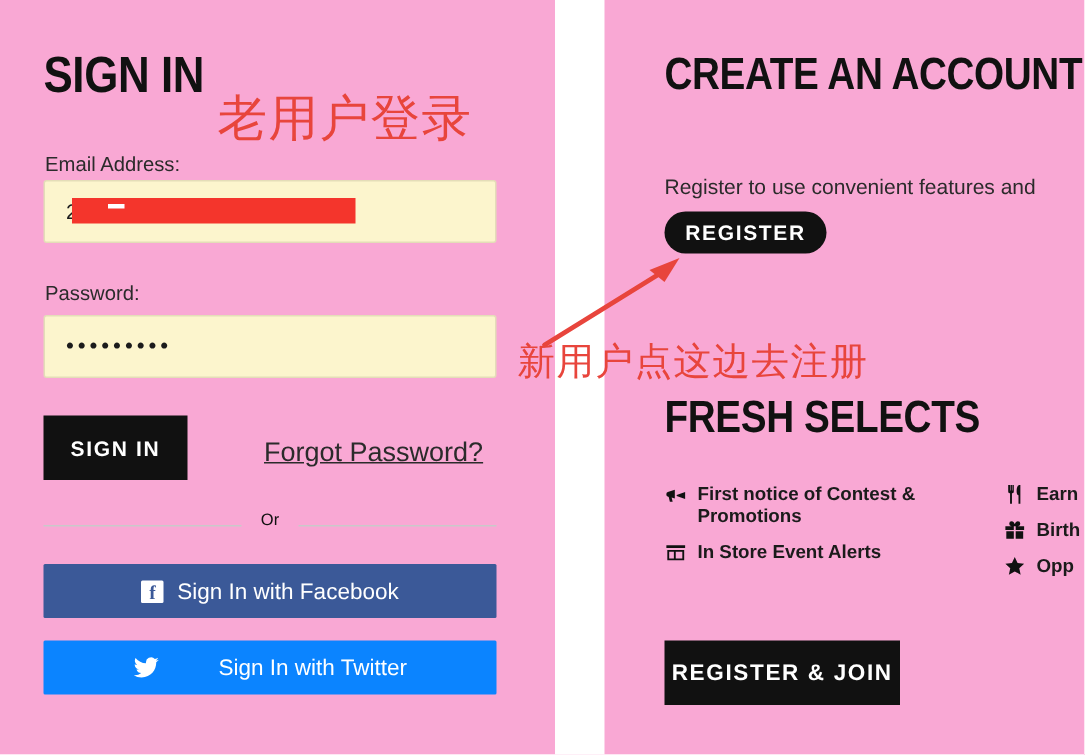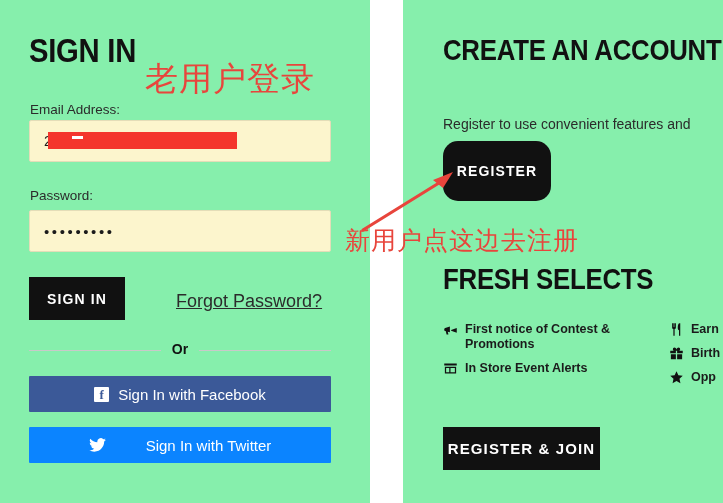--- a/index.html
+++ b/index.html
@@ -18,21 +18,21 @@
     height: 503px;
     background: #ffffff;
     overflow: hidden;
   }
 
   
   .col {
     position: absolute;
     top: 0;
     bottom: 0;
-    background: #86efac;
+    background: #f9a8d4;
   }
   .col-left  { left: 0;    width: 370px; }
   .col-right { left: 403px; width: 320px; }
 
   
   .panel-heading {
     font-family: "Liberation Sans Narrow", "Liberation Sans", sans-serif;
     font-weight: 700;
     color: #111111;
     letter-spacing: -0.3px;
@@ -166,22 +166,22 @@
     height: 1px;
     background: #c9c9c9;
   }
   .or-line-l { left: 0;    width: 132px; }
   .or-line-r { right: 0;   width: 132px; }
   .or-word {
     position: absolute;
     left: 50%;
     top: 0;
     transform: translateX(-50%);
-    font-size: 14px;
-    font-weight: 700;
+    font-size: 11px;
+    font-weight: 400;
     color: #111111;
   }
 
   .social-btn {
     position: absolute;
     left: 29px;
     width: 302px;
     height: 36px;
     display: flex;
     align-items: center;
@@ -225,21 +225,21 @@
     top: 116px;
     font-size: 14px;
     color: #2b2b2b;
     white-space: nowrap;
   }
 
   .btn-register {
     left: 443px;
     top: 141px;
     width: 108px;
-    height: 60px;
+    height: 28px;
     font-size: 14px;
     border-radius: 15px;
   }
 
   .fresh-title {
     position: absolute;
     left: 443px;
     top: 262px;
     font-size: 30px;
     line-height: 34px;

